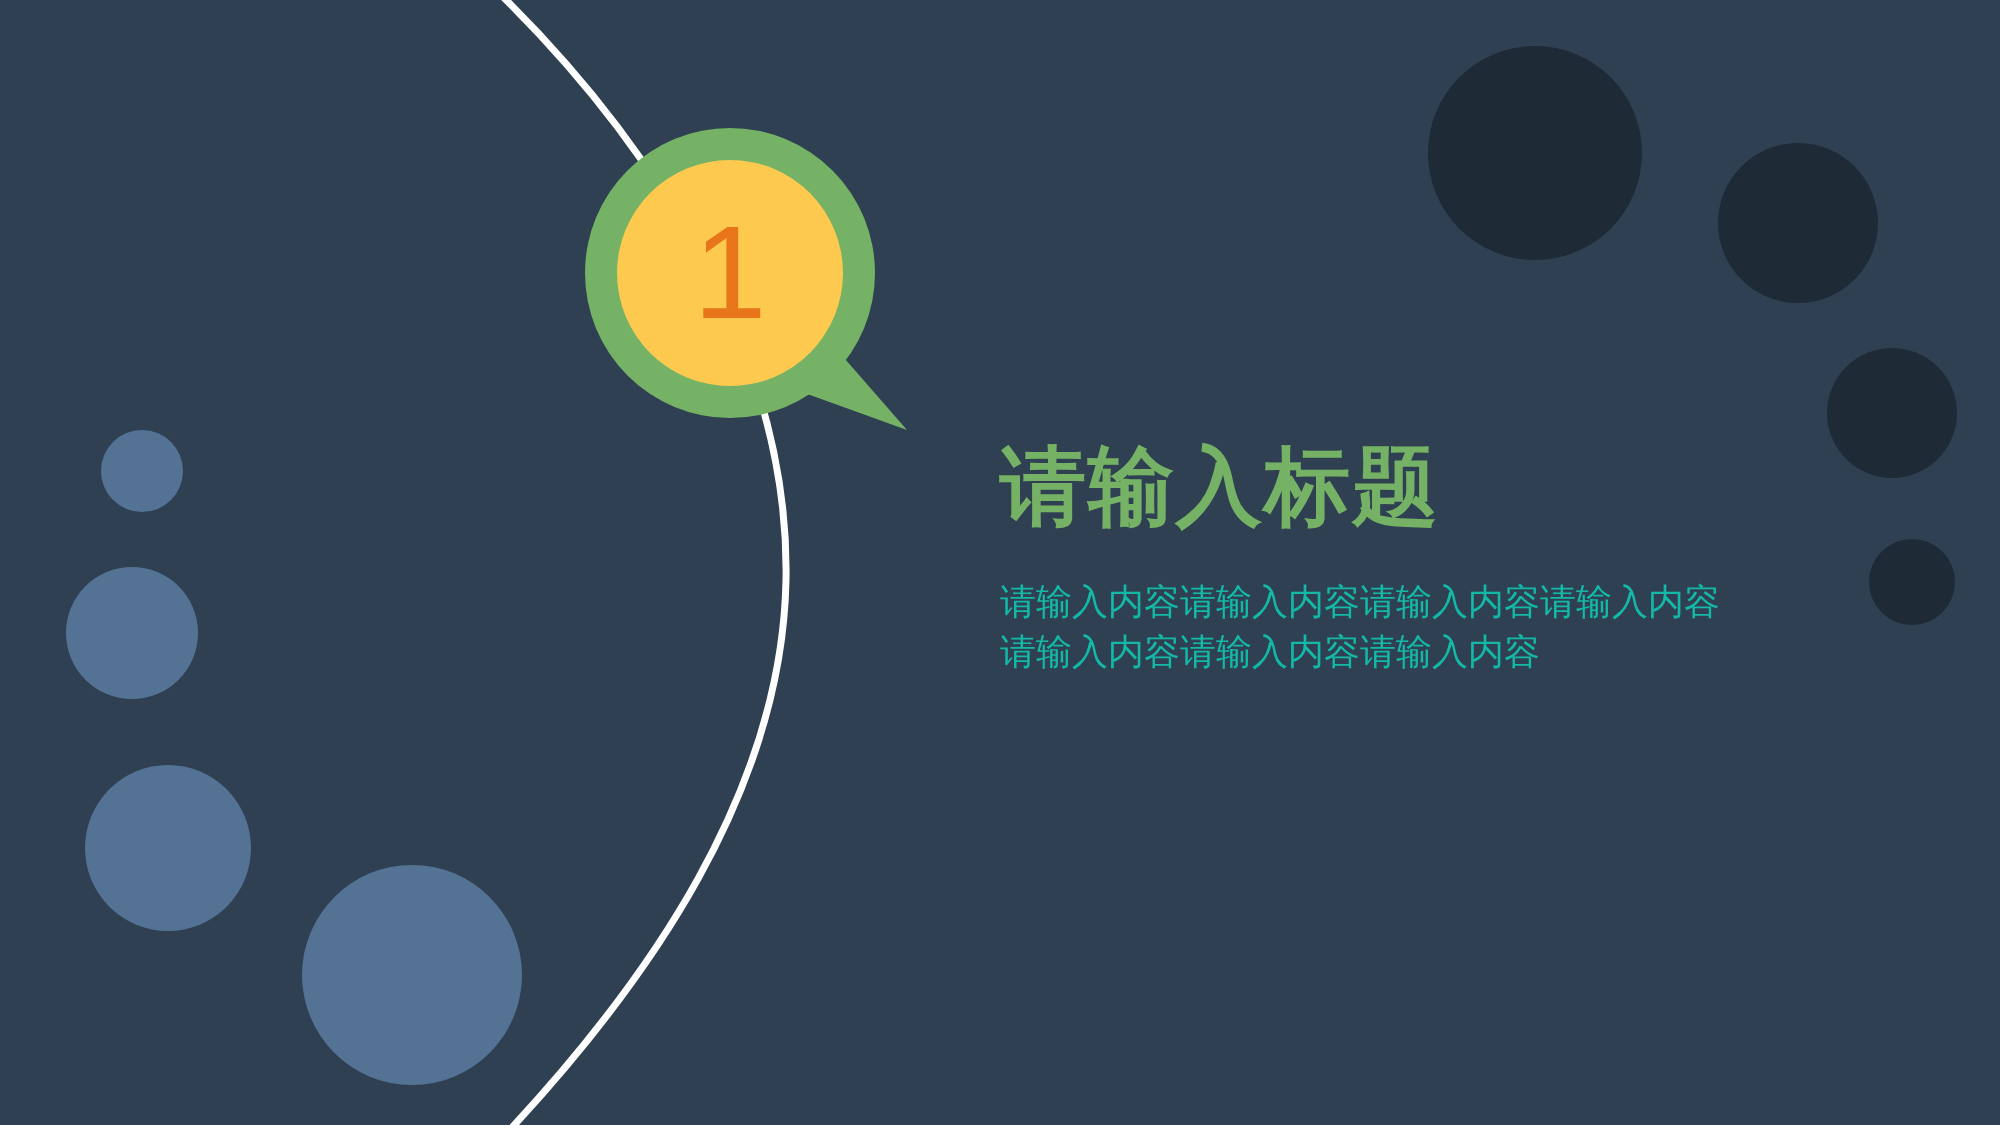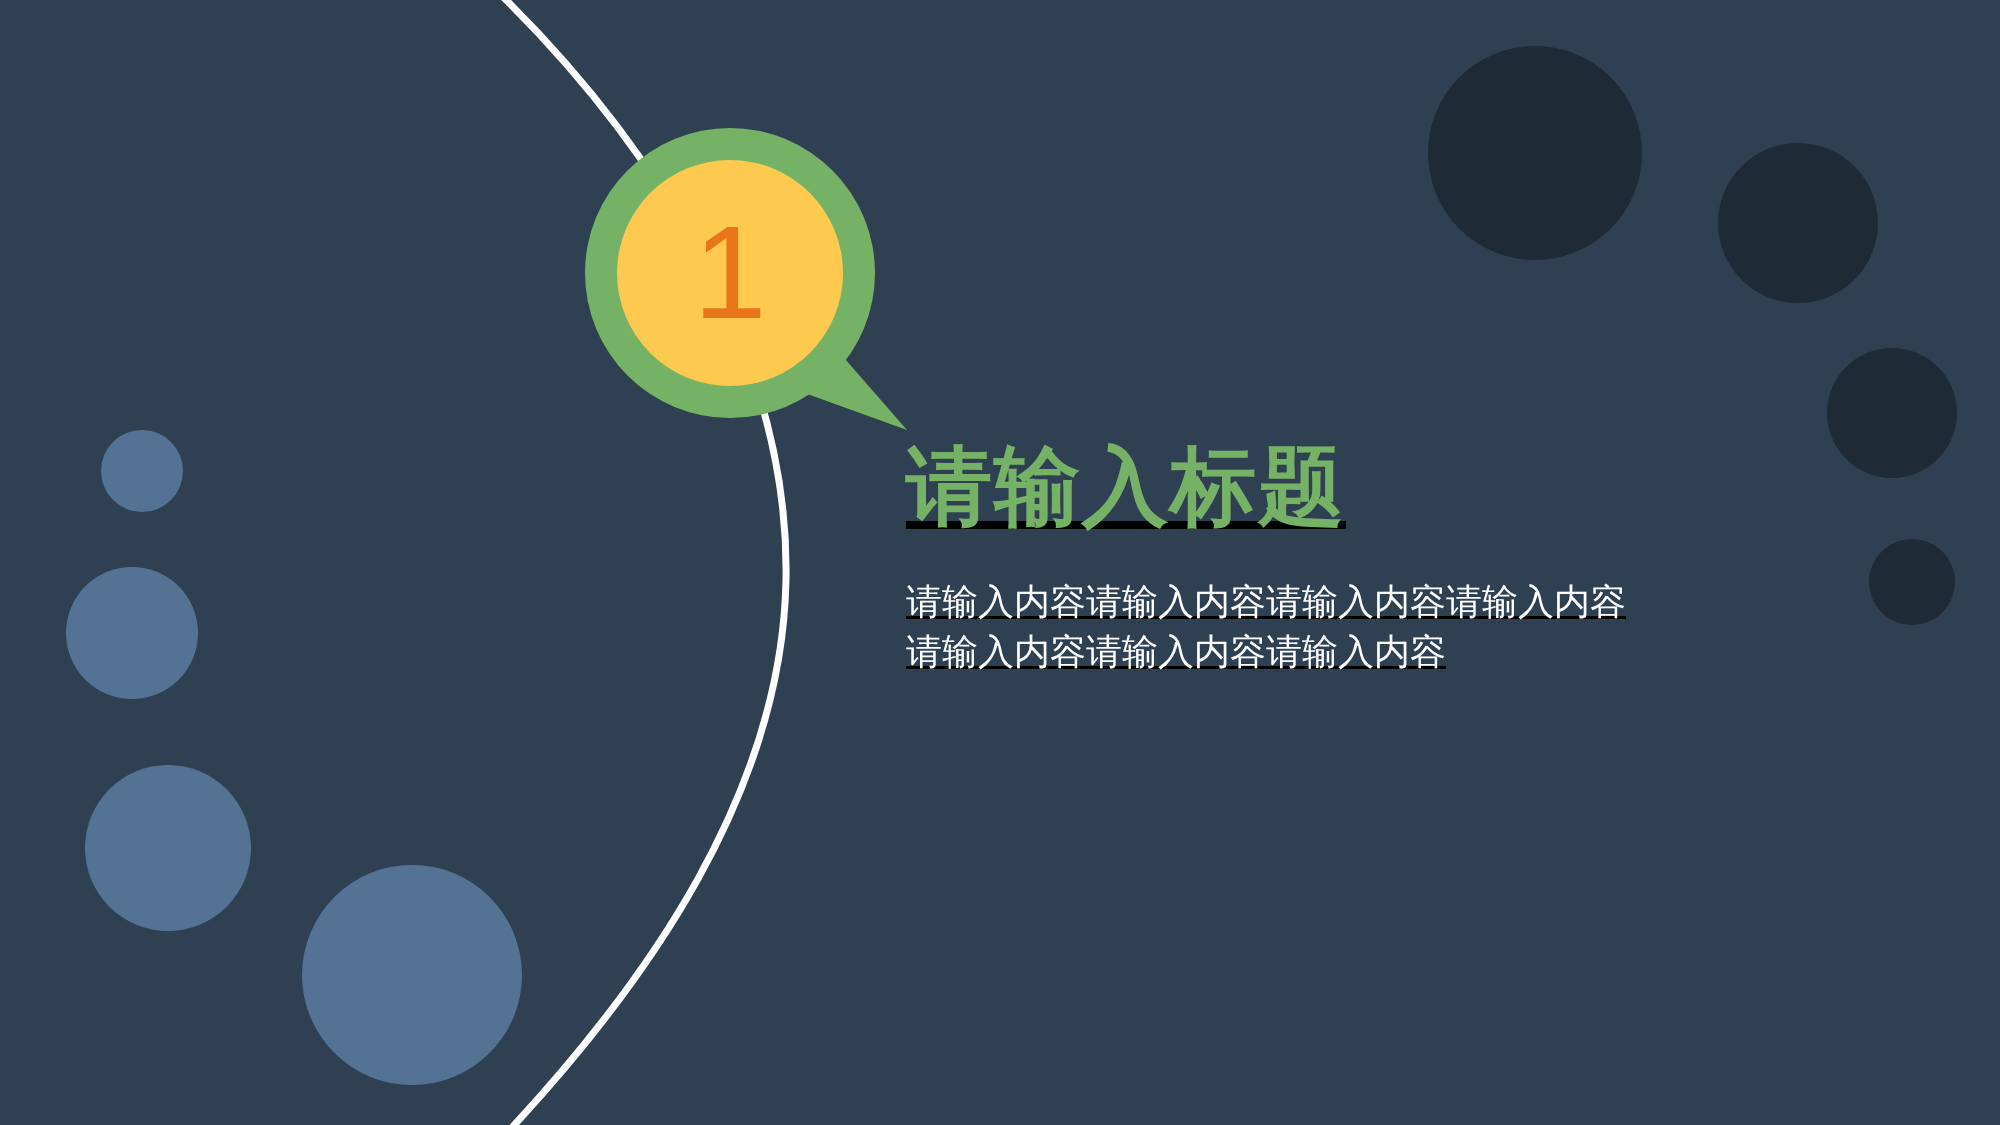--- a/index.html
+++ b/index.html
@@ -22,40 +22,39 @@
     width: 2000px;
     height: 1125px;
   }
   .deco-circle {
     position: absolute;
     border-radius: 50%;
   }
   
   #text-block {
     position: absolute;
-    left: 906px;
+    left: 1000px;
     top: 440px;
     width: 800px;
-    text-decoration: underline;
   }
   #slide-title {
     margin: 0;
     font-size: 86px;
     line-height: 1.08;
     font-weight: bold;
     color: #76B266;
     letter-spacing: 2px;
     white-space: nowrap;
   }
   #slide-body {
     margin: 0;
     margin-top: 44px;
     font-size: 36px;
     line-height: 1.38;
-    color: #ffffff;
+    color: #14b8a6;
     width: 745px;
     letter-spacing: 0px;
     font-weight: normal;
   }
   
   #badge {
     position: absolute;
     left: 585px;
     top: 128px;
     width: 340px;

